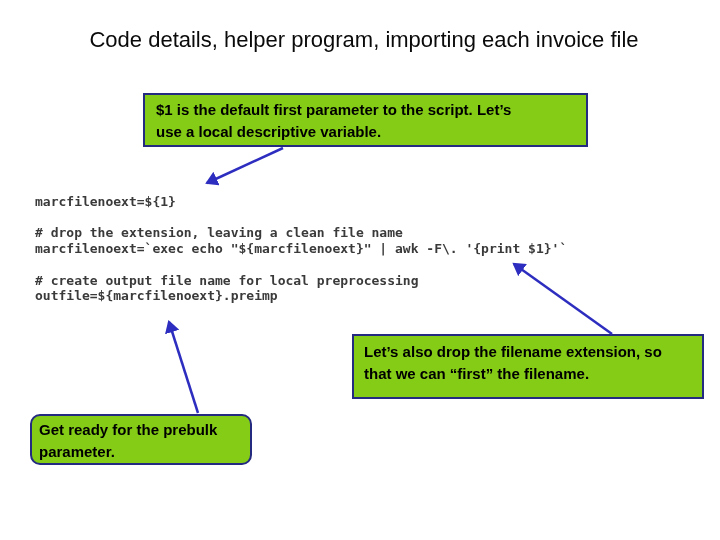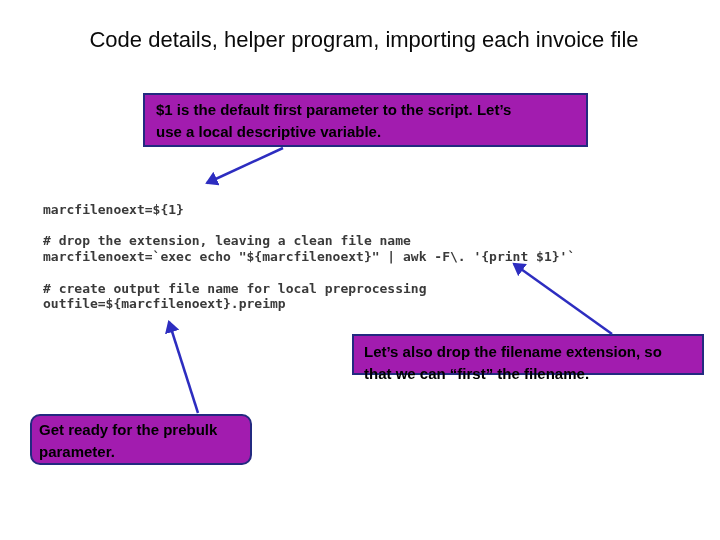--- a/index.html
+++ b/index.html
@@ -18,34 +18,34 @@
     font-size:22px;
     font-weight:400;
     color:#0a0a0a;
     letter-spacing:0px;
     margin:0;
   }
   .callout{
     position:absolute;
     box-sizing:border-box;
     border:2px solid var(--box-border,#232a80);
-    background:#a21caf;
+    background:#84cc16;
     color:#000000;
     font-weight:bold;
     font-size:15px;
     line-height:22px;
   }
   .callout .line{white-space:nowrap;}
   .callout-1{left:143px;top:93px;width:445px;height:54px;padding:4px 0 0 11px;}
-  .callout-2{left:352px;top:334px;width:352px;height:41px;padding:5px 0 0 10px;}
+  .callout-2{left:352px;top:334px;width:352px;height:65px;padding:5px 0 0 10px;}
   .callout-3{left:30px;top:414px;width:222px;height:51px;padding:3px 0 0 7px;border-radius:10px;}
   .code{
     position:absolute;
     left:27px;top:186px;
-    margin:16px;
+    margin:8px;
     font-family:"DejaVu Sans Mono","Liberation Mono",monospace;
     font-size:13px;
     line-height:15.7px;
     font-weight:bold;
     color:var(--code-text,#3a3a3a);
     white-space:pre;
   }
   .footer{
     position:absolute;
     top:513px;left:0;right:0;

